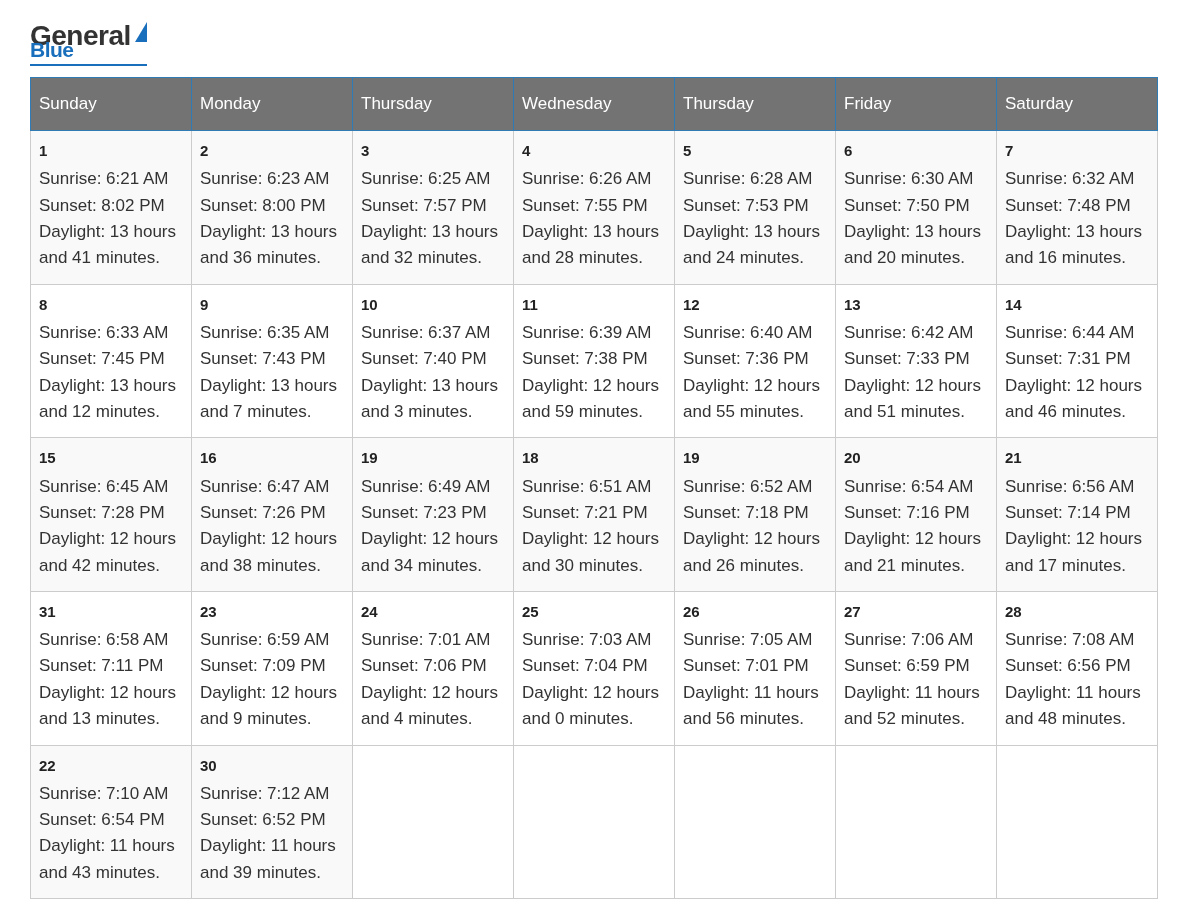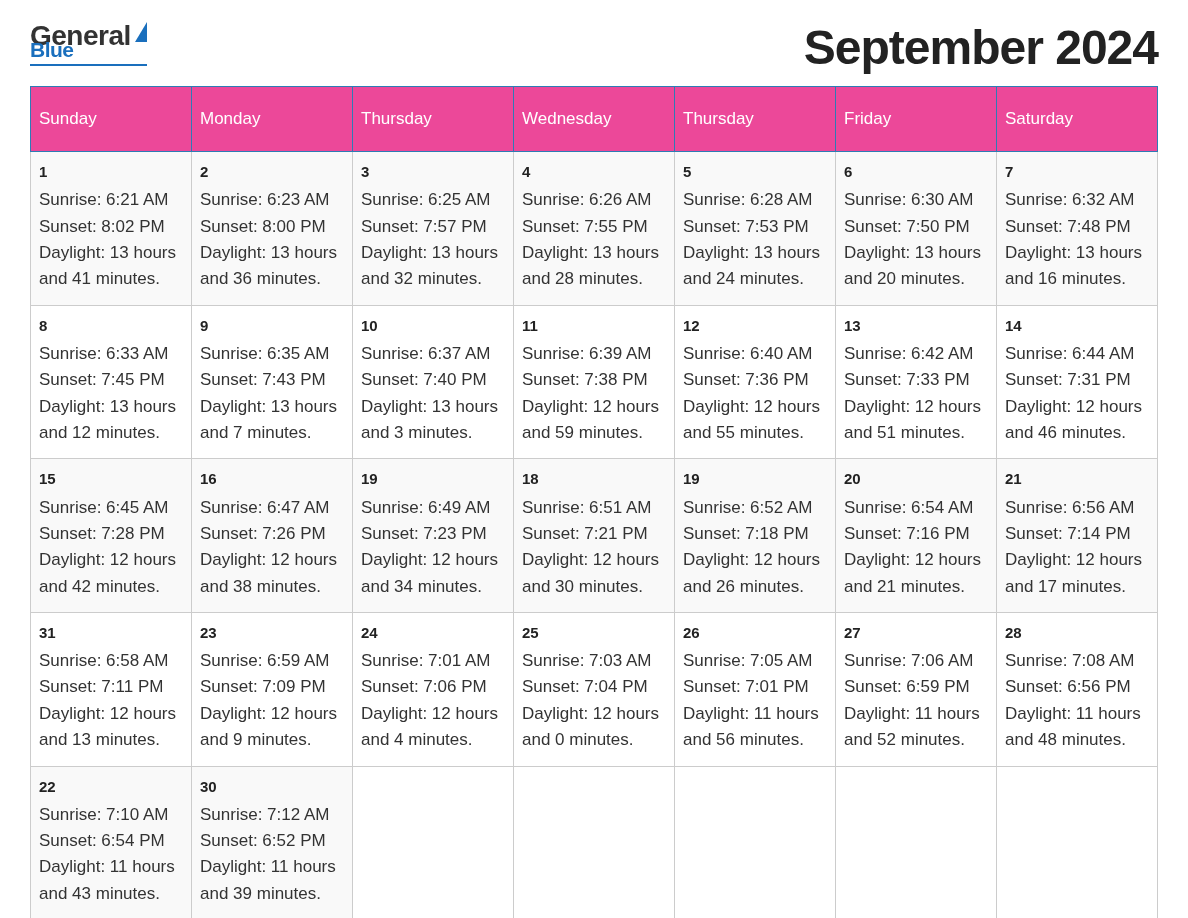--- a/index.html
+++ b/index.html
@@ -53,25 +53,25 @@
       font-size: 22px;
       color: #555;
       margin-top: 4px;
     }
     table {
       width: 100%;
       border-collapse: collapse;
       table-layout: fixed;
     }
     th {
-      background-color: #ec4899;
+      background-color: #737373;
       color: #fff;
       font-size: 17px;
       font-weight: normal;
-      padding: 22px 8px;
+      padding: 16px 8px;
       text-align: left;
       border: 1px solid #2e7bb5;
     }
     td {
       vertical-align: top;
       padding: 8px 8px 12px 8px;
       border: 1px solid #ccc;
       font-size: 13.5px;
       color: #222;
       line-height: 1.55;
@@ -108,21 +108,20 @@
     <div style="display:flex;align-items:center;">
       <span class="logo-general">General</span>
       <span style="display:inline-block;width:0;height:0;border-left:12px solid transparent;border-bottom:20px solid #1a6fbd;margin-left:4px;position:relative;top:-4px;"></span>
     </div>
     <div style="display:flex;align-items:center;margin-top:-6px;">
       <span class="logo-blue">Blue</span>
     </div>
     <div class="logo-line"></div>
   </div>
   <div class="title-block">
-    <div class="month-title">September 2024</div>
   </div>
 </div>
 
 <table>
   <thead>
     <tr>
     <th>Sunday</th>
         <th>Monday</th>
         <th>Thursday</th>
         <th>Wednesday</th>

